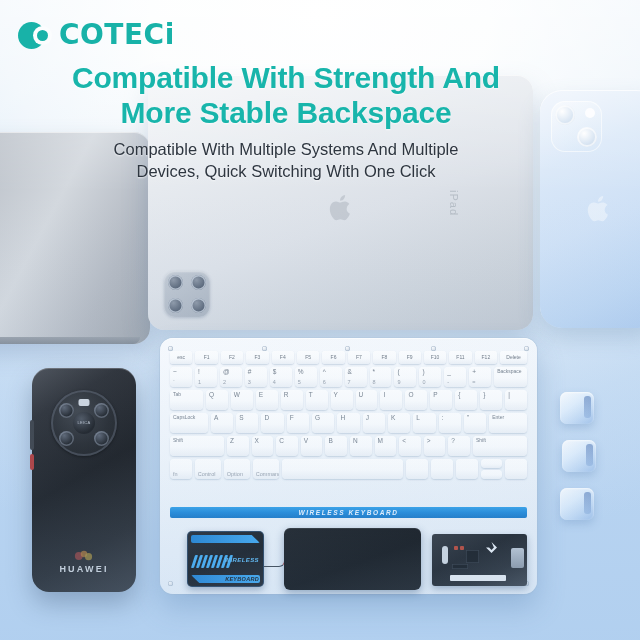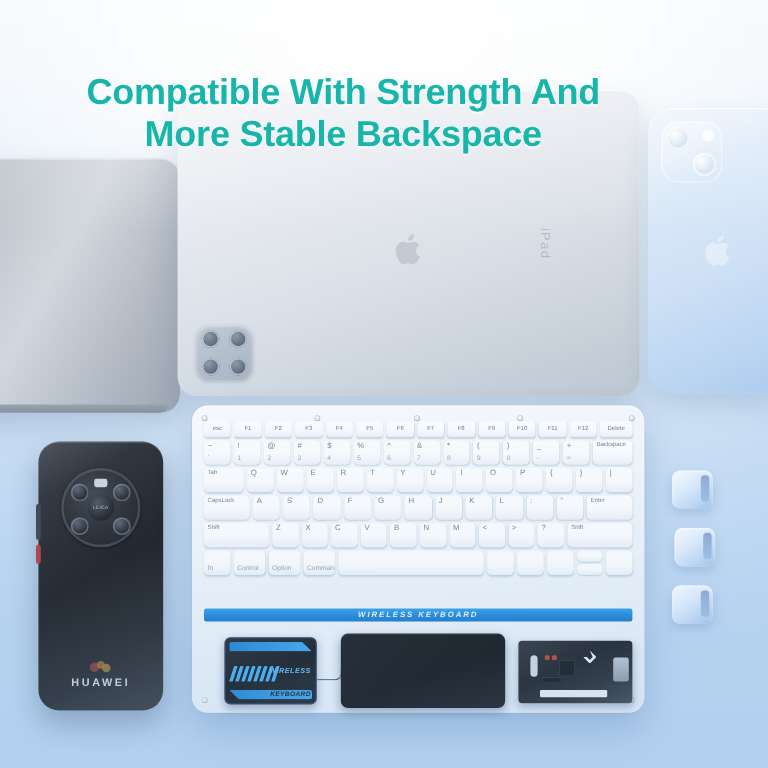--- a/index.html
+++ b/index.html
@@ -259,20 +259,28 @@
   }
   .ice.i1{left:560px;top:392px;}
   .ice.i2{left:562px;top:440px;}
   .ice.i3{left:560px;top:488px;}
 </style>
 </head>
 <body>
 
 <div class="stage">
 
+  <div class="logo">
+    <div class="logo-mark">
+      <div class="big"></div>
+        <div class="notch"></div>
+        <div class="dot"></div>
+    </div>
+    <div class="logo-text">COTECi</div>
+  </div>
 
   <div class="laptop"></div>
 
   <div class="ipad">
     <svg class="apple" viewBox="0 0 24 28">
       <path fill="#8b94a0" d="M17.3 14.8c0-3 2.4-4.4 2.5-4.5-1.4-2-3.5-2.3-4.2-2.3-1.8-.2-3.5 1-4.4 1-.9 0-2.3-1-3.8-1-2 0-3.8 1.1-4.8 2.9-2 3.5-.5 8.7 1.5 11.6 1 1.4 2.1 3 3.6 2.9 1.4-.1 2-.9 3.7-.9 1.7 0 2.2.9 3.7.9 1.5 0 2.5-1.4 3.5-2.8 1.1-1.6 1.5-3.2 1.6-3.3-.1 0-3-1.2-3-4.5z"></path>
       <path fill="#8b94a0" d="M14.6 5.6c.8-1 1.3-2.3 1.2-3.6-1.2 0-2.6.8-3.4 1.7-.7.8-1.4 2.2-1.2 3.5 1.3.1 2.7-.7 3.4-1.6z"></path>
     </svg>
     <div class="ipad-word">iPad</div>
     <div class="cam">
@@ -293,20 +301,24 @@
       <path fill="#ffffff" d="M17.3 14.8c0-3 2.4-4.4 2.5-4.5-1.4-2-3.5-2.3-4.2-2.3-1.8-.2-3.5 1-4.4 1-.9 0-2.3-1-3.8-1-2 0-3.8 1.1-4.8 2.9-2 3.5-.5 8.7 1.5 11.6 1 1.4 2.1 3 3.6 2.9 1.4-.1 2-.9 3.7-.9 1.7 0 2.2.9 3.7.9 1.5 0 2.5-1.4 3.5-2.8 1.1-1.6 1.5-3.2 1.6-3.3-.1 0-3-1.2-3-4.5z"></path>
       <path fill="#ffffff" d="M14.6 5.6c.8-1 1.3-2.3 1.2-3.6-1.2 0-2.6.8-3.4 1.7-.7.8-1.4 2.2-1.2 3.5 1.3.1 2.7-.7 3.4-1.6z"></path>
     </svg>
   </div>
 
   <div class="copy">
     <div class="headline">
       <div>Compatible With Strength And</div>
       <div>More Stable Backspace</div>
     </div>
+    <div class="subhead">
+      <div>Compatible With Multiple Systems And Multiple</div>
+      <div>Devices, Quick Switching With One Click</div>
+    </div>
   </div>
 
   <div class="huawei">
     <span class="side-btn b1"></span>
     <span class="side-btn b2"></span>
     <div class="ring">
       <span class="flash"></span>
       <i class="lens l1"></i>
         <i class="lens l2"></i>
         <i class="lens l3"></i>

